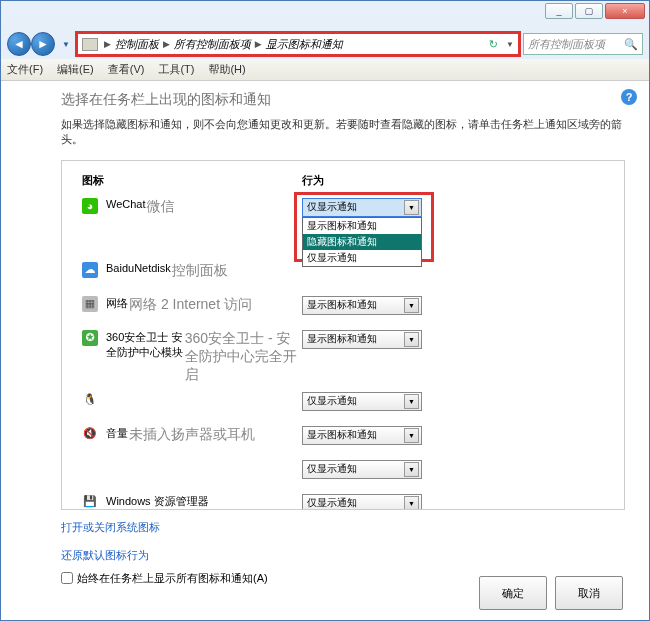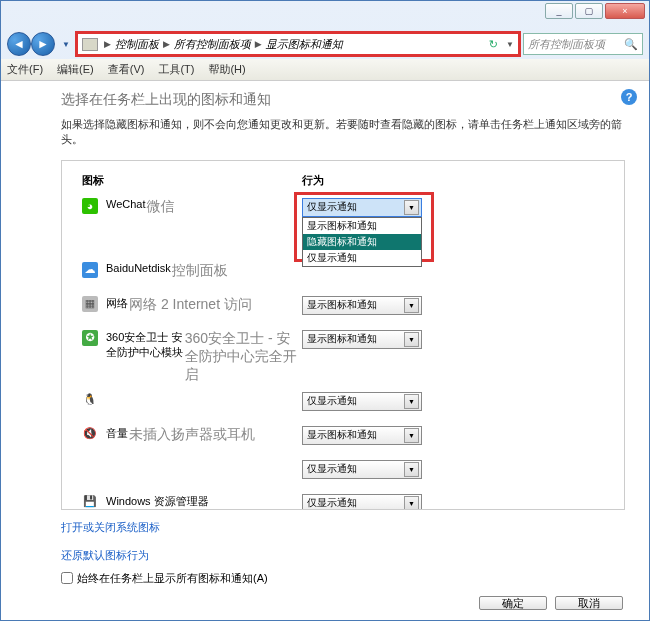--- a/index.html
+++ b/index.html
@@ -59,21 +59,21 @@
     .dropdown-open { position:absolute; top:19px; left:0; width:120px; border:1px solid #666; background:#fff; z-index:5;}
     .dropdown-open div { padding:1px 4px; font-size:10px; cursor:pointer;}
     .dropdown-open div.sel { background:#0f766e; color:#fff;}
     
     .links { margin-top:10px; display:flex; flex-direction:column; gap:13px;}
     .links a { color:#1a5fc7; text-decoration:none; cursor:pointer;}
     .cb-row { margin-top:8px; display:flex; align-items:center; gap:4px;}
     .cb-row input { width:12px; height:12px;}
     
     .btn-row { position:absolute; right:26px; bottom:10px; display:flex; gap:8px;}
-    .dlg-btn { min-width:68px; height:14px; border:1px solid #888; background:linear-gradient(#fdfdfd,#e5e5e5); border-radius:2px; cursor:pointer; display:flex; align-items:center; justify-content:center;}
+    .dlg-btn { min-width:68px; height:34px; border:1px solid #888; background:linear-gradient(#fdfdfd,#e5e5e5); border-radius:2px; cursor:pointer; display:flex; align-items:center; justify-content:center;}
     
     ::-webkit-scrollbar { width:16px;}
     ::-webkit-scrollbar-track { background:#eee; border-left:1px solid #ccc;}
     ::-webkit-scrollbar-thumb { background:#c5c5c5; border:1px solid #999;}
     ::-webkit-scrollbar-button { height:16px; background:#eee; border:1px solid #ccc;}
   </style>
 </head>
 <body>
 
 <div class="win-frame">

